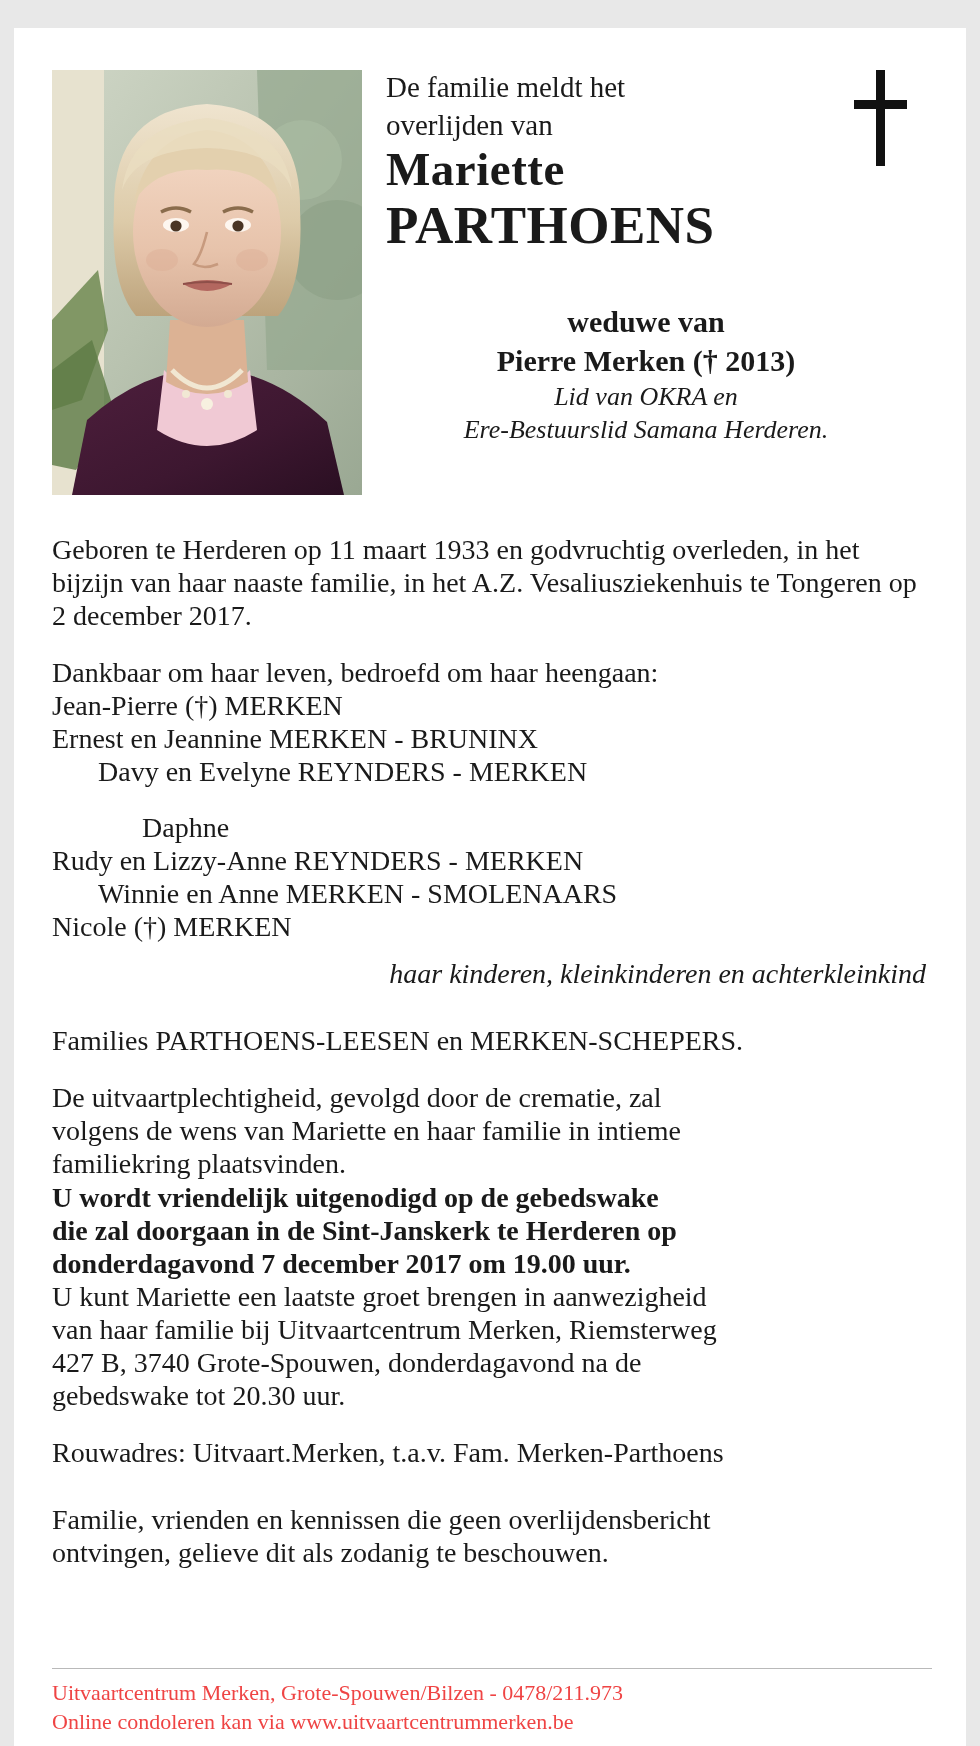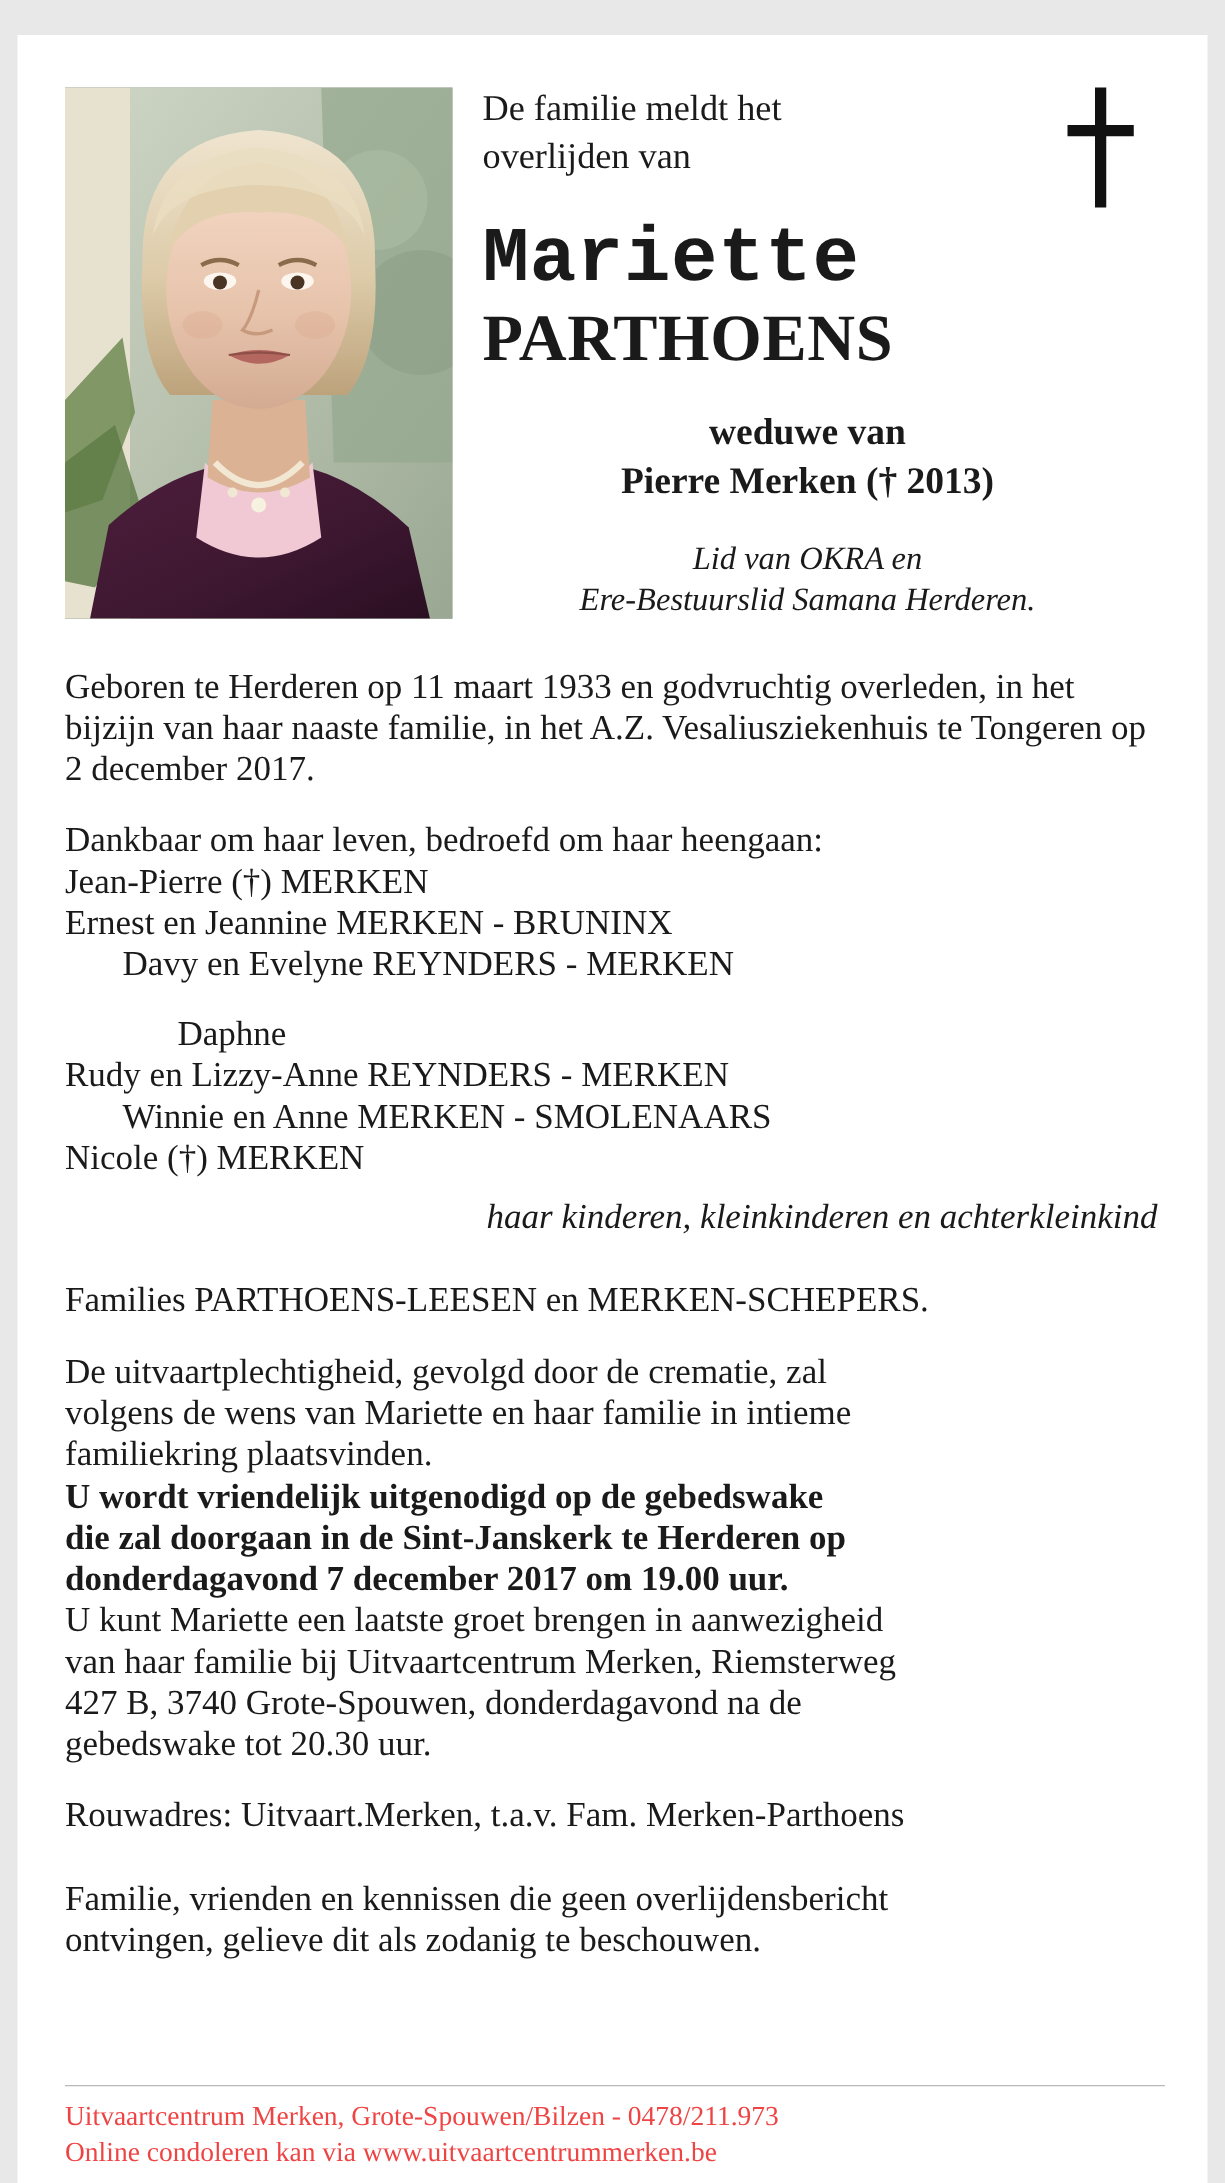--- a/index.html
+++ b/index.html
@@ -69,44 +69,41 @@
   }
   .cross .h {
     position: absolute;
     left: 2px;
     top: 30px;
     width: 53px;
     height: 9px;
     background: #111;
   }
   .firstname {
-    margin-top: 30px;
-    font-size: 62px;
+    font-size: 47px;
     font-weight: bold;
     line-height: 1.05;
     letter-spacing: 0.5px;
-    font-family: Liberation Mono, monospace;
   }
   .lastname {
     font-size: 53px;
     font-weight: bold;
     line-height: 1.1;
     letter-spacing: 0.5px;
     margin-top: 2px;
   }
   .spouse {
-    margin-top: 26px;
+    margin-top: 48px;
     text-align: center;
     font-size: 30px;
     font-weight: bold;
     line-height: 1.3;
     padding-left: 40px;
   }
   .membership {
-    margin-top: 26px;
     text-align: center;
     font-size: 26px;
     font-style: italic;
     line-height: 1.28;
     padding-left: 40px;
   }
   
   .body {
     position: absolute;
     left: 38px;

